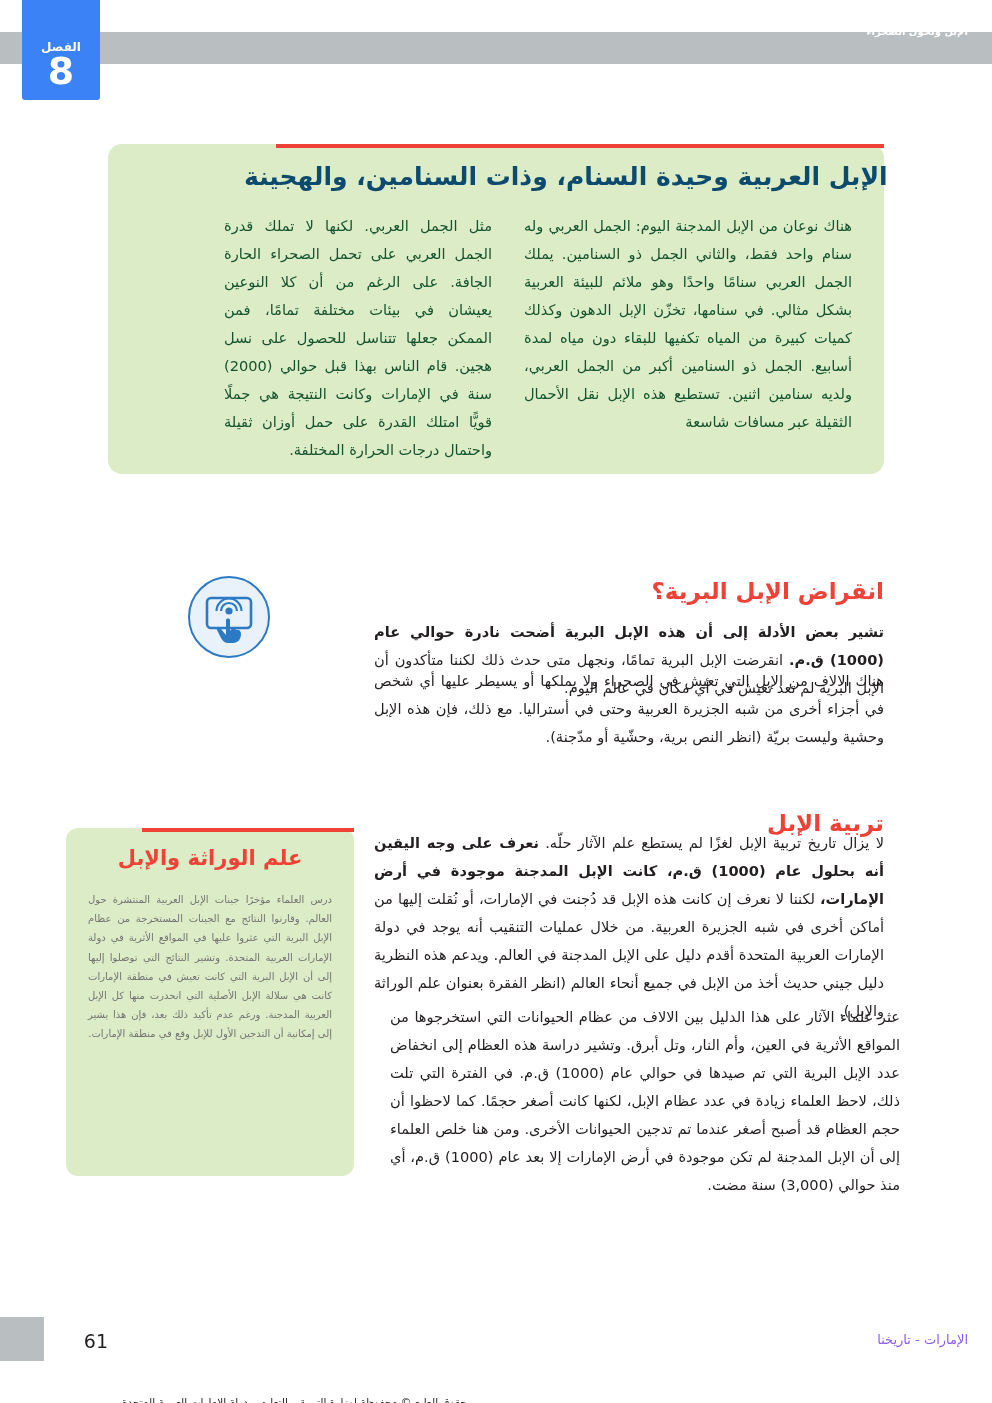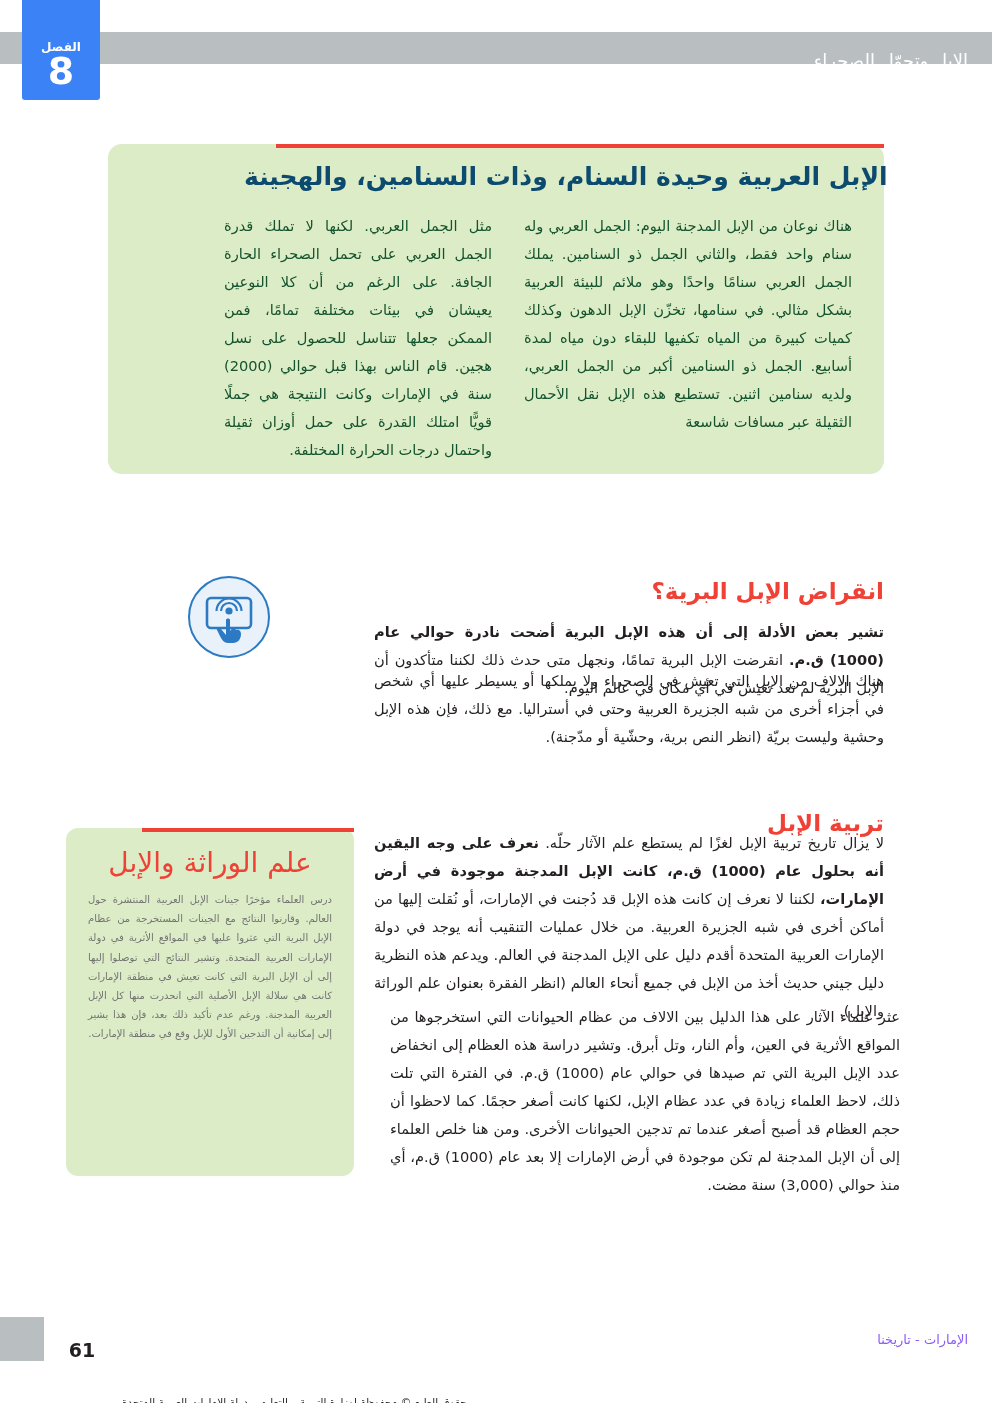--- a/index.html
+++ b/index.html
@@ -27,25 +27,25 @@
   .header-strip {
     position: absolute;
     top: 32px;
     left: 0;
     width: 992px;
     height: 32px;
     background: #b9bfc0;
   }
   .header-title {
     position: absolute;
-    top: 50px;
+    top: 26px;
     right: 24px;
-    font-size: 18px;
+    font-size: 10px;
     color: #ffffff;
-    font-weight: normal;
+    font-weight: bold;
     letter-spacing: 0;
   }
   .chapter-tab {
     position: absolute;
     top: 0;
     left: 22px;
     width: 78px;
     height: 100px;
     background: #3b82f6;
     border-bottom-left-radius: 3px;
@@ -177,22 +177,22 @@
     background: #ef4136;
   }
   .side-heading {
     position: absolute;
     top: 846px;
     left: 66px;
     width: 288px;
     padding: 0 22px;
     box-sizing: border-box;
     text-align: center;
-    font-size: 28px;
-    font-weight: normal;
+    font-size: 21px;
+    font-weight: bold;
     color: #ef4136;
   }
   .side-text {
     position: absolute;
     top: 890px;
     left: 88px;
     width: 244px;
     font-size: 10px;
     line-height: 1.92;
     text-align: justify;
@@ -215,25 +215,23 @@
     left: 44px;
     width: 948px;
     height: 44px;
     background: #ffffff;
   }
   .footer-page {
     position: absolute;
     top: 1330px;
     left: 56px;
     width: 52px;
-    text-align: center;
     font-size: 19px;
-    font-weight: bold;
-    color: #231f20;
-    margin-top: 9px;
+    font-weight: normal;
+    color: #231f20;
   }
   .footer-copyright {
     position: absolute;
     top: 1396px;
     left: 122px;
     font-size: 10.5px;
     color: #231f20;
   }
   .footer-right {
     position: absolute;

